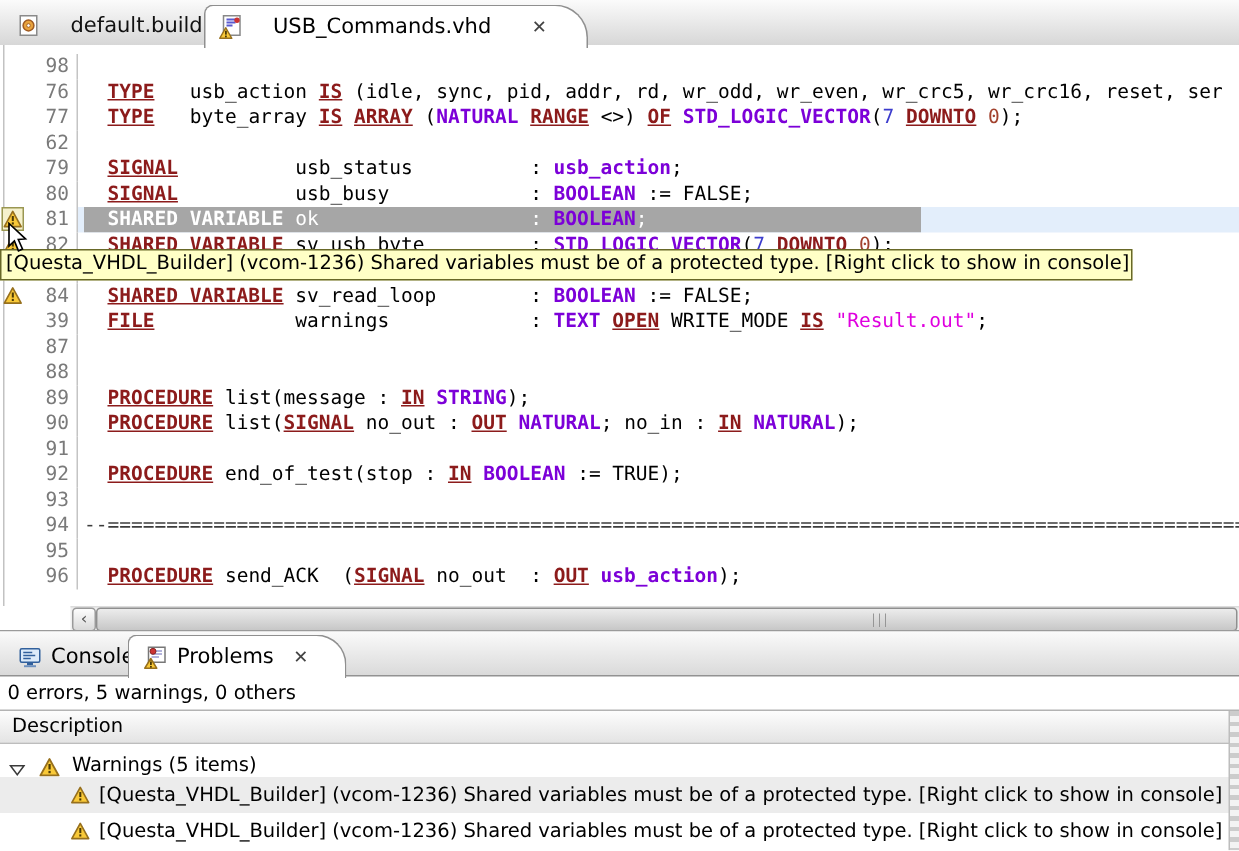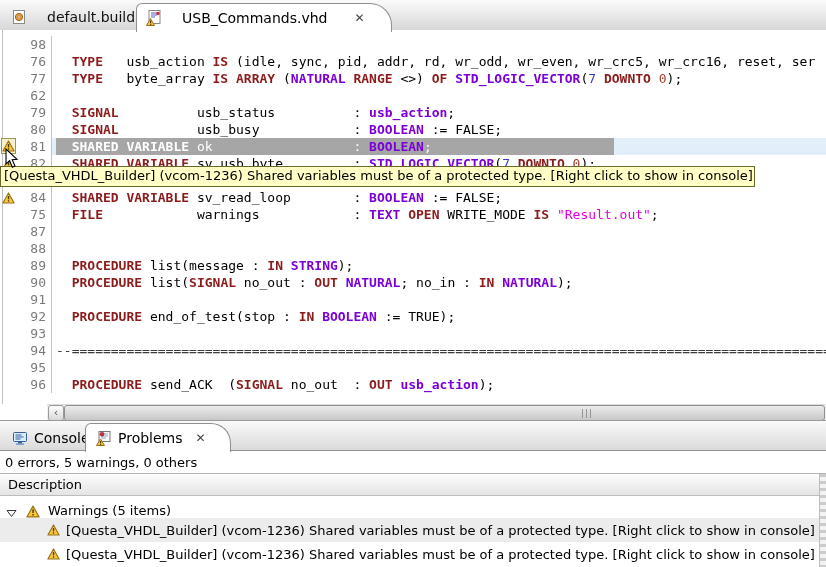--- a/index.html
+++ b/index.html
@@ -25,21 +25,21 @@
           box-sizing:border-box;display:flex;align-items:center;justify-content:center;}
   .gutico{position:absolute;left:2px;top:2px;}
   .ln{width:30px;flex:none;text-align:right;padding-right:5px;color:#7a7a7a;
       font-family:"DejaVu Sans Mono","Liberation Mono",monospace;font-size:13px;
       border-right:1px solid #c4c4c4;}
   .ct{flex:1;padding-left:4px;font-family:"DejaVu Sans Mono","Liberation Mono",monospace;
       font-size:13px;white-space:pre;overflow:hidden;position:relative;}
   .cl.cur .ct{background:#e3eefb;}
   .selband{display:inline-block;width:558px;height:17px;background:#a6a6a6;white-space:pre;vertical-align:top;}
   .tp{color:#000;} .tc{color:#3c3c3c;}
-  .tk{color:#8c1b1b;font-weight:bold;}
+  .tk{color:#8c1b1b;font-weight:bold;text-decoration:underline;}
   .tt{color:#7c00d8;font-weight:bold;text-align:center;}
   .ts{color:#df00df;}
   .tn{color:#3c3ccd;} .tm{color:#a2422e;}
   .tw{color:#fff;} .tx{color:#fff;font-weight:bold;}
   
   .hscroll{position:absolute;left:47px;right:0;top:374px;height:16px;background:#efefef;border-top:1px solid #dcdcdc;}
   .hstep{position:absolute;left:1px;top:0px;width:14px;height:14px;border:1px solid #9a9a9a;border-radius:3px;
          background:linear-gradient(#fdfdfd,#d9d9d9);color:#555;font-size:11px;line-height:13px;text-align:center;}
   .hthumb{position:absolute;left:17px;right:1px;top:0px;height:14px;border:1px solid #8f8f8f;border-radius:3px;
           background:linear-gradient(#ececec,#c7c7c7);}
@@ -171,21 +171,21 @@
                 <path d="M8 1.2 L15 13.8 H1 Z" fill="#f9c938" stroke="#97701d" stroke-width="1.4" stroke-linejoin="round"></path>
                 <rect x="7.2" y="5" width="1.7" height="4.2" fill="#4d3a05"></rect>
                 <rect x="7.2" y="10.3" width="1.7" height="1.8" fill="#4d3a05"></rect>
               </svg></span>
           </span>
           <span class="ln">84</span>
           <span class="ct"><span class="tp">  </span><span class="tk">SHARED VARIABLE</span><span class="tp"> sv_read_loop        : </span><span class="tt">BOOLEAN</span><span class="tp"> := FALSE;</span></span>
         </div>
         <div class="cl">
           <span class="gut"></span>
-          <span class="ln">75</span>
+          <span class="ln">39</span>
           <span class="ct"><span class="tp">  </span><span class="tk">FILE</span><span class="tp">            warnings            : </span><span class="tt">TEXT</span><span class="tp"> </span><span class="tk">OPEN</span><span class="tp"> WRITE_MODE </span><span class="tk">IS</span><span class="tp"> </span><span class="ts">"Result.out"</span><span class="tp">;</span></span>
         </div>
         <div class="cl">
           <span class="gut"></span>
           <span class="ln">87</span>
           <span class="ct"></span>
         </div>
         <div class="cl">
           <span class="gut"></span>
           <span class="ln">88</span>

